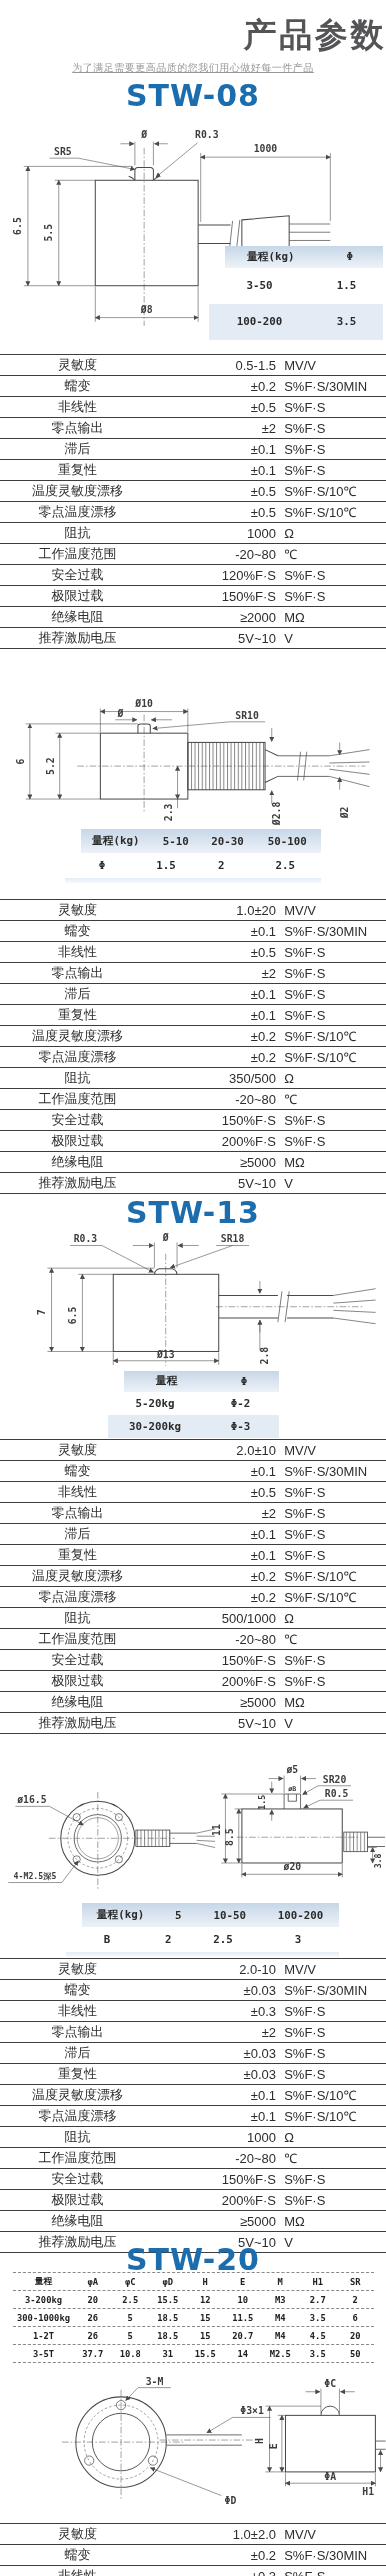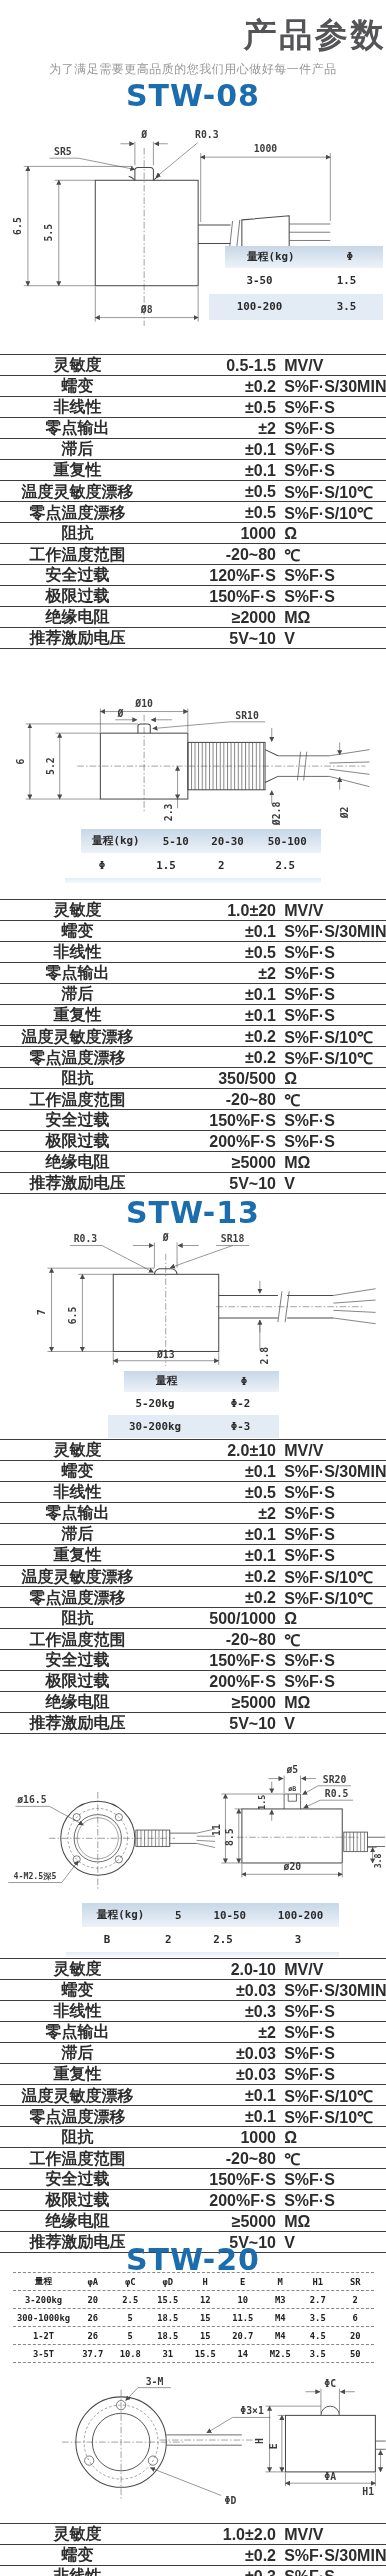--- a/index.html
+++ b/index.html
@@ -1,41 +1,41 @@
 <!DOCTYPE html>
 <html style="font-size:8.2px"><head>
 <meta charset="utf-8">
 <style>
   html,body{margin:0;padding:0;background:#ffffff;}
   body{font-family:"Liberation Sans",sans-serif;color:#2f2f2f;}
   #page{position:relative;width:386px;height:2984px;margin:0 auto;background:#fff;overflow:hidden;}
   .abs{position:absolute;}
   .page-title{width:100%;text-align:right;font-size:33px;font-weight:700;color:#545457;letter-spacing:2.6px;}
-  .page-sub{width:100%;text-align:center;font-size:12px;color:#979797;letter-spacing:0.5px;}
+  .page-sub{width:100%;text-align:center;font-size:10px;color:#979797;letter-spacing:0.5px;text-decoration:underline;}
   .model-title{width:100%;text-align:center;font-size:30px;font-weight:700;color:#1b6dad;
     font-family:"DejaVu Sans",sans-serif;letter-spacing:1px;}
   svg{display:block;}
   svg text{font-family:"DejaVu Sans Mono","DejaVu Sans",monospace;font-size:19px;fill:#3d3d3d;font-weight:600;}
   svg text.sm{font-size:13px;}
   svg text.md{font-size:16px;}
   .ol{stroke:#4a4a4a;stroke-width:2;fill:none;}
   .dl{stroke:#4a4a4a;stroke-width:1.1;fill:none;}
   .cl{stroke:#4a4a4a;stroke-width:1;fill:none;stroke-dasharray:13 4 3 4;}
   
   .spec{width:386px;border-top:0.5px solid #3d3d3d;background:#fff;}
   .spec-row{display:grid;grid-template-columns:155px 121px 111px;height:20px;align-items:center;
-    border-bottom:0.5px solid #3d3d3d;font-size:16px;color:#2d2d2d;font-weight:bold;}
+    border-bottom:0.5px solid #3d3d3d;font-size:13px;color:#2d2d2d;}
   .spec-row .l{text-align:center;}
   .spec-row .v{text-align:right;}
   .spec-row .u{text-align:left;padding-left:8.2px;}
   
   .rt{font-family:"DejaVu Sans Mono","DejaVu Sans",monospace;font-size:10.8px;font-weight:600;color:#2b2b2b;}
   .rt>div{display:grid;grid-template-columns:var(--cols);align-items:center;text-align:center;}
   .rt .hd{height:21.6px;background:linear-gradient(180deg,#c7d7e7 0%,#edf2f8 100%);margin-left:16px;}
-  .rt .bd{height:26px;background:#fff;}
+  .rt .bd{height:36px;background:#fff;}
   .rt .bd.alt{background:#e3ecf4;}
   .rt .strip{height:4.6px;background:linear-gradient(180deg,#e3ecf4,#f7fafc);}
   
   .dimtab{font-family:"DejaVu Sans Mono","DejaVu Sans",monospace;font-size:8.8px;font-weight:600;color:#222;}
   .dimtab>div{display:grid;grid-template-columns:61px repeat(8,1fr);align-items:center;text-align:center;
     height:17px;border-bottom:0.5px dashed #888;}
   .dimtab>div:first-child{border-top:0.5px dashed #888;}
 </style>
 </head>
 <body>

